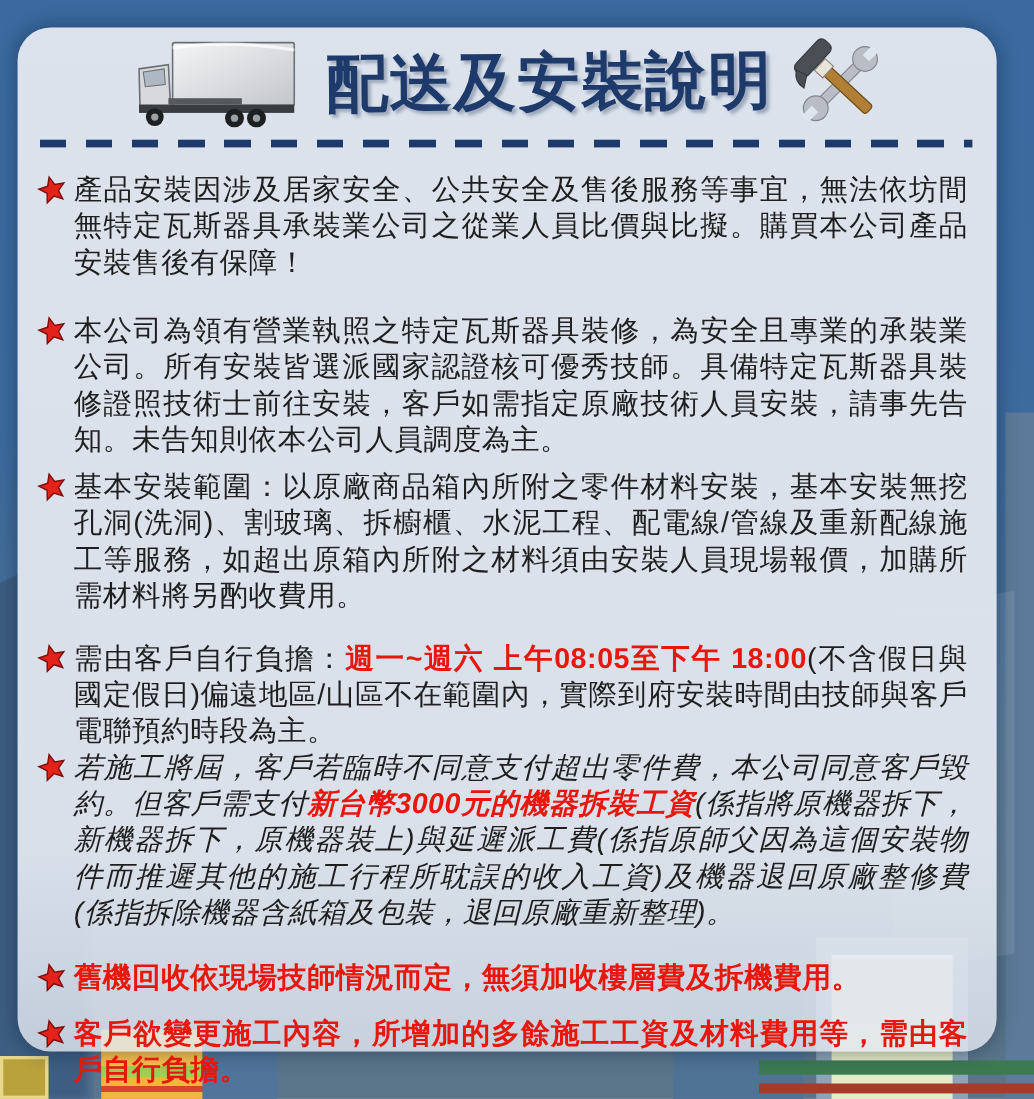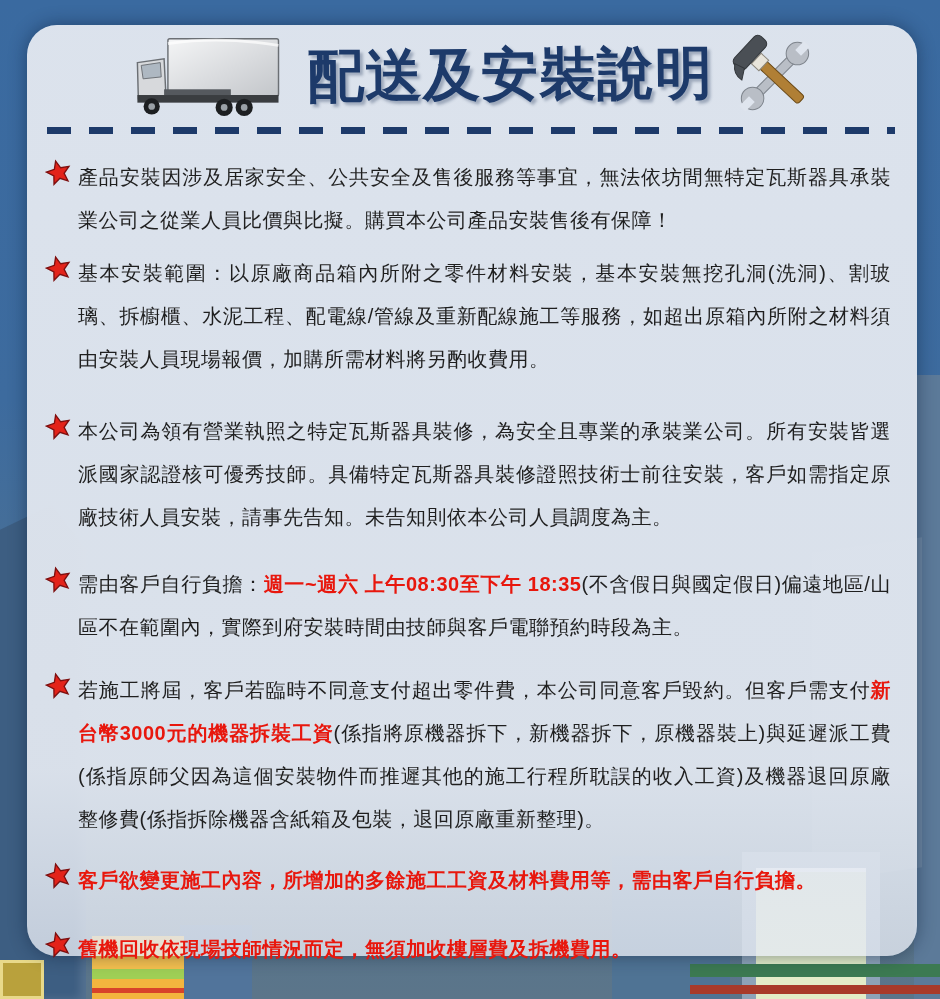--- a/index.html
+++ b/index.html
@@ -19,45 +19,45 @@
   .bg-right-band{right:0;top:375px;width:26px;height:624px;background:#5c7a99;}
   .bg-right-diag{right:18px;top:545px;width:110px;height:330px;background:rgba(255,255,255,.10);transform:skewY(-8deg);}
   .bg-right-tower{left:612px;top:856px;width:118px;height:143px;background:#4f7394;}
   .bg-right-building{left:742px;top:852px;width:138px;height:147px;background:#8da3b8;}
   .bg-right-window{left:756px;top:868px;width:110px;height:131px;background:#e3ecc8;border-top:4px solid #ffffff;}
   .bg-right-green{left:690px;top:964px;width:250px;height:13px;background:#3c7a52;}
   .bg-right-red{left:690px;top:985px;width:250px;height:9px;background:#a83a2a;}
 
   
   .panel{
-    position:absolute;z-index:1;left:27px;top:25px;width:890px;height:931px;
+    position:absolute;z-index:1;left:16px;top:25px;width:890px;height:931px;
     border-radius:30px;box-sizing:border-box;
     background:linear-gradient(180deg,rgba(223,229,238,.98) 0%,rgba(223,229,238,.96) 80%,rgba(227,232,241,.80) 100%);
     box-shadow:0 0 18px rgba(8,24,48,.45);
   }
   .header{display:flex;align-items:center;justify-content:center;gap:14px;margin:6px 18px 0 18px;height:88px;}
   .truck{width:168px;height:82px;flex:0 0 auto;}
   .page-title{
     font-size:57px;font-weight:bold;color:var(--navy);letter-spacing:1px;white-space:nowrap;
     text-shadow:3px 3px 3px rgba(40,60,95,.35);transform:rotate(-.5deg);margin:0 2px;
   }
   .tools{width:92px;height:92px;flex:0 0 auto;margin-top:2px;}
   .divider{height:7px;margin:8px 22px 0 20px;
     background:repeating-linear-gradient(90deg,var(--navy) 0 24px,transparent 24px 42px);}
 
   
   .content{padding:0 26px 0 20px;}
   .para{position:relative;padding-left:31px;color:var(--ink);
-    font-size:20px;line-height:43px;font-weight:500;letter-spacing:.5px;text-align:justify;}
+    font-size:26px;line-height:33px;font-weight:500;letter-spacing:.5px;text-align:justify;}
   .para .txt{margin:0;}
   .star{position:absolute;left:-2px;top:3px;width:27px;height:27px;}
   .red{color:var(--red);font-weight:600;}
   .allred .txt{color:var(--red);font-weight:600;}
   .m0{margin-top:22px;} .m1{margin-top:29px;} .m2{margin-top:10px;} .m3{margin-top:24px;}
-  .m4{margin-top:20px;} .m5{margin-top:8px;}  .m6{margin-top:18px;} .m7{margin-top:26px;}
+  .m4{font-style:italic;} .m5{margin-top:8px;}  .m6{margin-top:18px;} .m7{margin-top:26px;}
 </style>
 </head>
 <body>
 
 <div class="bg bg-left-tower"></div>
 <div class="bg bg-mid-pillar"></div>
 <div class="bg bg-left-cube"></div>
 <div class="bg bg-left-smallcube"></div>
 <div class="bg bg-right-band"></div>
 <div class="bg bg-right-diag"></div>
@@ -117,61 +117,61 @@
 
   <div class="content">
 
     <div class="para m0">
       <svg class="star" viewBox="0 0 24 24" style="transform:rotate(-14deg)">
           <path d="M12 1.5 L14.9 8.4 L22.3 9 L16.7 13.9 L18.4 21.2 L12 17.3 L5.6 21.2 L7.3 13.9 L1.7 9 L9.1 8.4 Z" fill="#e3231a" stroke="#7d0f0f" stroke-width="1.2"></path>
         </svg>
       <p class="txt"><span>產品安裝因涉及居家安全、公共安全及售後服務等事宜，無法依坊間無特定瓦斯器具承裝業公司之從業人員比價與比擬。購買本公司產品安裝售後有保障！</span></p>
     </div>
 
+    <div class="para m1">
+      <svg class="star" viewBox="0 0 24 24" style="transform:rotate(-14deg)">
+          <path d="M12 1.5 L14.9 8.4 L22.3 9 L16.7 13.9 L18.4 21.2 L12 17.3 L5.6 21.2 L7.3 13.9 L1.7 9 L9.1 8.4 Z" fill="#e3231a" stroke="#7d0f0f" stroke-width="1.2"></path>
+        </svg>
+      <p class="txt"><span>本公司為領有營業執照之特定瓦斯器具裝修，為安全且專業的承裝業公司。所有安裝皆選派國家認證核可優秀技師。具備特定瓦斯器具裝修證照技術士前往安裝，客戶如需指定原廠技術人員安裝，請事先告知。未告知則依本公司人員調度為主。</span></p>
+    </div>
+
     <div class="para m2">
       <svg class="star" viewBox="0 0 24 24" style="transform:rotate(-14deg)">
           <path d="M12 1.5 L14.9 8.4 L22.3 9 L16.7 13.9 L18.4 21.2 L12 17.3 L5.6 21.2 L7.3 13.9 L1.7 9 L9.1 8.4 Z" fill="#e3231a" stroke="#7d0f0f" stroke-width="1.2"></path>
         </svg>
       <p class="txt"><span>基本安裝範圍：以原廠商品箱內所附之零件材料安裝，基本安裝無挖孔洞(洗洞)、割玻璃、拆櫥櫃、水泥工程、配電線/管線及重新配線施工等服務，如超出原箱內所附之材料須由安裝人員現場報價，加購所需材料將另酌收費用。</span></p>
     </div>
 
-    <div class="para m1">
-      <svg class="star" viewBox="0 0 24 24" style="transform:rotate(-14deg)">
-          <path d="M12 1.5 L14.9 8.4 L22.3 9 L16.7 13.9 L18.4 21.2 L12 17.3 L5.6 21.2 L7.3 13.9 L1.7 9 L9.1 8.4 Z" fill="#e3231a" stroke="#7d0f0f" stroke-width="1.2"></path>
-        </svg>
-      <p class="txt"><span>本公司為領有營業執照之特定瓦斯器具裝修，為安全且專業的承裝業公司。所有安裝皆選派國家認證核可優秀技師。具備特定瓦斯器具裝修證照技術士前往安裝，客戶如需指定原廠技術人員安裝，請事先告知。未告知則依本公司人員調度為主。</span></p>
-    </div>
-
     <div class="para m3">
       <svg class="star" viewBox="0 0 24 24" style="transform:rotate(-14deg)">
           <path d="M12 1.5 L14.9 8.4 L22.3 9 L16.7 13.9 L18.4 21.2 L12 17.3 L5.6 21.2 L7.3 13.9 L1.7 9 L9.1 8.4 Z" fill="#e3231a" stroke="#7d0f0f" stroke-width="1.2"></path>
         </svg>
       <p class="txt">
-        <span>需由客戶自行負擔：</span><span class="red">週一~週六 上午08:30至下午 18:35</span><span>(不含假日與國定假日)偏遠地區/山區不在範圍內，實際到府安裝時間由技師與客戶電聯預約時段為主。</span>
+        <span>需由客戶自行負擔：</span><span class="red">週一~週六 上午08:05至下午 18:00</span><span>(不含假日與國定假日)偏遠地區/山區不在範圍內，實際到府安裝時間由技師與客戶電聯預約時段為主。</span>
       </p>
     </div>
 
     <div class="para m4">
       <svg class="star" viewBox="0 0 24 24" style="transform:rotate(-14deg)">
           <path d="M12 1.5 L14.9 8.4 L22.3 9 L16.7 13.9 L18.4 21.2 L12 17.3 L5.6 21.2 L7.3 13.9 L1.7 9 L9.1 8.4 Z" fill="#e3231a" stroke="#7d0f0f" stroke-width="1.2"></path>
         </svg>
       <p class="txt">
         <span>若施工將屆，客戶若臨時不同意支付超出零件費，本公司同意客戶毀約。但客戶需支付</span><span class="red">新台幣3000元的機器拆裝工資</span><span>(係指將原機器拆下，新機器拆下，原機器裝上)與延遲派工費(係指原師父因為這個安裝物件而推遲其他的施工行程所耽誤的收入工資)及機器退回原廠整修費(係指拆除機器含紙箱及包裝，退回原廠重新整理)。</span>
       </p>
     </div>
 
 
+    <div class="para allred m7">
+      <svg class="star" viewBox="0 0 24 24" style="transform:rotate(-14deg)">
+          <path d="M12 1.5 L14.9 8.4 L22.3 9 L16.7 13.9 L18.4 21.2 L12 17.3 L5.6 21.2 L7.3 13.9 L1.7 9 L9.1 8.4 Z" fill="#e3231a" stroke="#7d0f0f" stroke-width="1.2"></path>
+        </svg>
+      <p class="txt"><span>舊機回收依現場技師情況而定，無須加收樓層費及拆機費用。</span></p>
+    </div>
+
     <div class="para allred m6">
       <svg class="star" viewBox="0 0 24 24" style="transform:rotate(-14deg)">
           <path d="M12 1.5 L14.9 8.4 L22.3 9 L16.7 13.9 L18.4 21.2 L12 17.3 L5.6 21.2 L7.3 13.9 L1.7 9 L9.1 8.4 Z" fill="#e3231a" stroke="#7d0f0f" stroke-width="1.2"></path>
         </svg>
       <p class="txt"><span>客戶欲變更施工內容，所增加的多餘施工工資及材料費用等，需由客戶自行負擔。</span></p>
     </div>
 
-    <div class="para allred m7">
-      <svg class="star" viewBox="0 0 24 24" style="transform:rotate(-14deg)">
-          <path d="M12 1.5 L14.9 8.4 L22.3 9 L16.7 13.9 L18.4 21.2 L12 17.3 L5.6 21.2 L7.3 13.9 L1.7 9 L9.1 8.4 Z" fill="#e3231a" stroke="#7d0f0f" stroke-width="1.2"></path>
-        </svg>
-      <p class="txt"><span>舊機回收依現場技師情況而定，無須加收樓層費及拆機費用。</span></p>
-    </div>
-
   </div>
 </div>
 
 </body></html>

